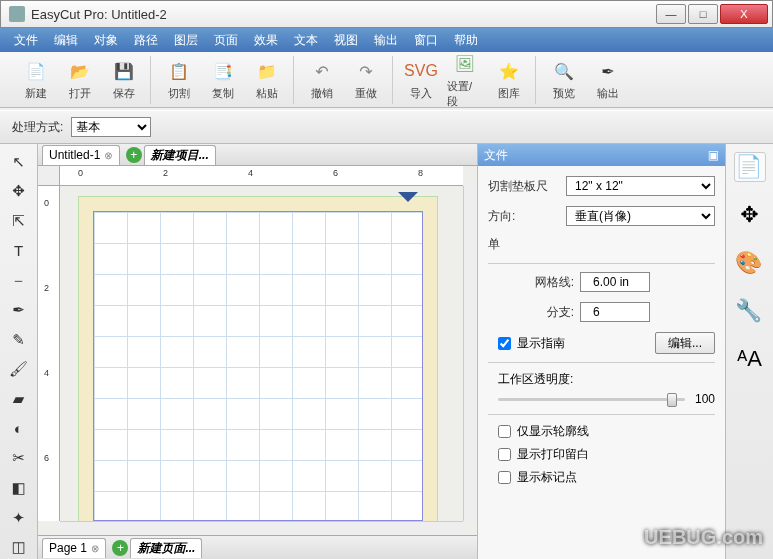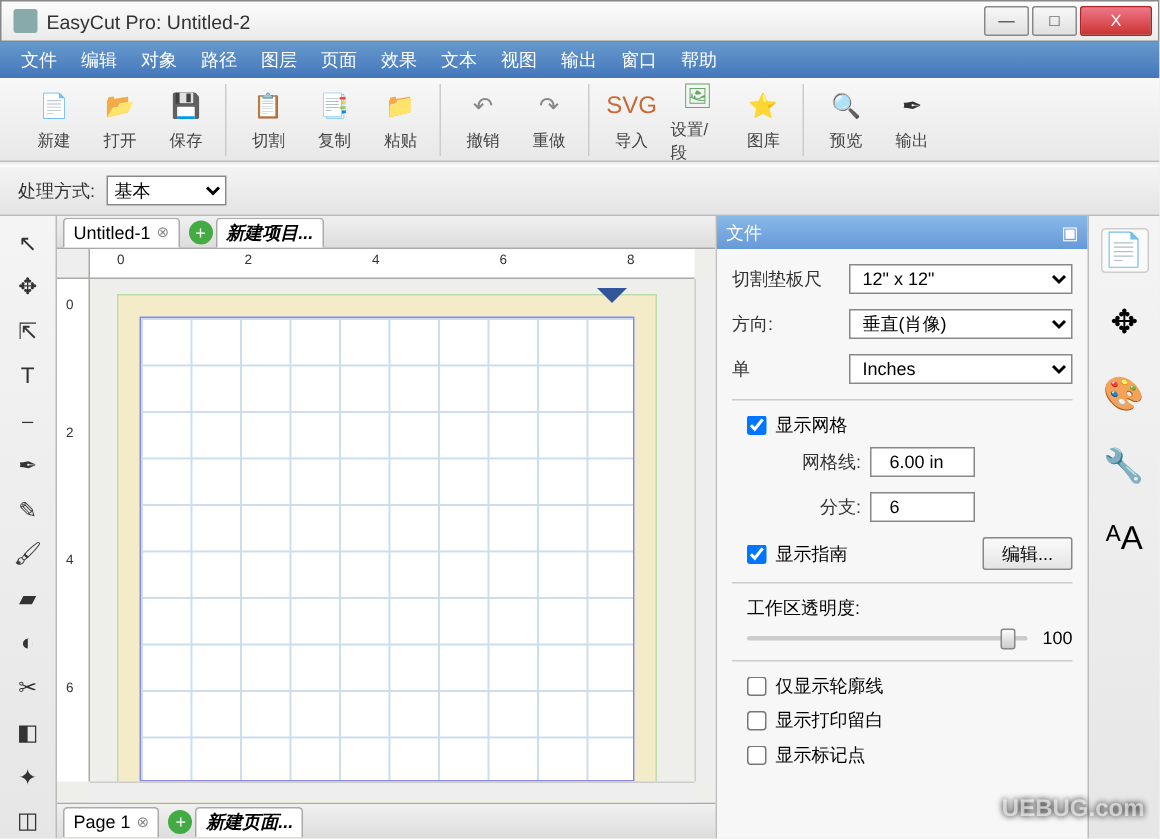--- a/index.html
+++ b/index.html
@@ -74,21 +74,21 @@
 .btn-small { height: 22px; border: 1px solid #888; background: linear-gradient(#fafafa,#e4e4e4); padding: 0 12px; border-radius: 2px; margin-left: auto; }
 .slider-row { display: flex; align-items: center; gap: 10px; margin-left: 10px; margin-top: 4px; }
 .slider-track { flex: 1; height: 3px; background: #ccc; position: relative; border-radius: 2px; }
 .slider-thumb { position: absolute; right: 8px; top: -5px; width: 10px; height: 14px; background: linear-gradient(#fafafa,#ccc); border: 1px solid #888; border-radius: 2px; }
 
 
 .right-strip { width: 48px; background: linear-gradient(#f4f4f4,#e6e6e6); border-left: 1px solid #bbb; display: flex; flex-direction: column; align-items: center; padding-top: 8px; gap: 18px; }
 .rs-btn { width: 32px; height: 30px; display: flex; align-items: center; justify-content: center; font-size: 22px; border: 1px solid #ccc; border-radius: 3px; background: #fafafa; }
 .rs-btn.plain { border: none; background: transparent; }
 
-.watermark { position: absolute; right: 10px; bottom: 10px; color: rgba(255,255,255,0.6); font-size: 16px; font-weight: bold; text-shadow: 0 0 4px #000; }
+.watermark { position: absolute; right: 10px; bottom: 10px; color: rgba(255,255,255,0.6); font-size: 20px; font-weight: bold; text-shadow: 0 0 4px #000; }
 </style>
 </head>
 <body>
 
 <div class="titlebar">
   <div class="app-icon"></div>
   <div class="title">EasyCut Pro: Untitled-2</div>
   <div class="win-btns">
     <div class="win-btn">—</div>
     <div class="win-btn">□</div>
@@ -255,27 +255,22 @@
       <div class="prow">
         <label>切割垫板尺</label>
         <select class="combo"><option>12" x 12"</option></select>
       </div>
       <div class="prow">
         <label>方向:</label>
         <select class="combo"><option>垂直(肖像)</option></select>
       </div>
       <div class="prow">
         <label>单</label>
-        <select class="combo"><option>Inches</option></select>
       </div>
       <div class="hr"></div>
-      <div class="chk">
-        <input type="checkbox" checked="" style="">
-        <span>显示网格</span>
-      </div>
       <div class="prow ind">
         <label style="width:56px;text-align:right">网格线:</label>
         <input class="spin" value="6.00 in" style="">
       </div>
       <div class="prow ind">
         <label style="width:56px;text-align:right">分支:</label>
         <input class="spin" value="6" style="">
       </div>
       <div class="chk" style="display:flex;align-items:center">
         <input type="checkbox" checked="" style="">

